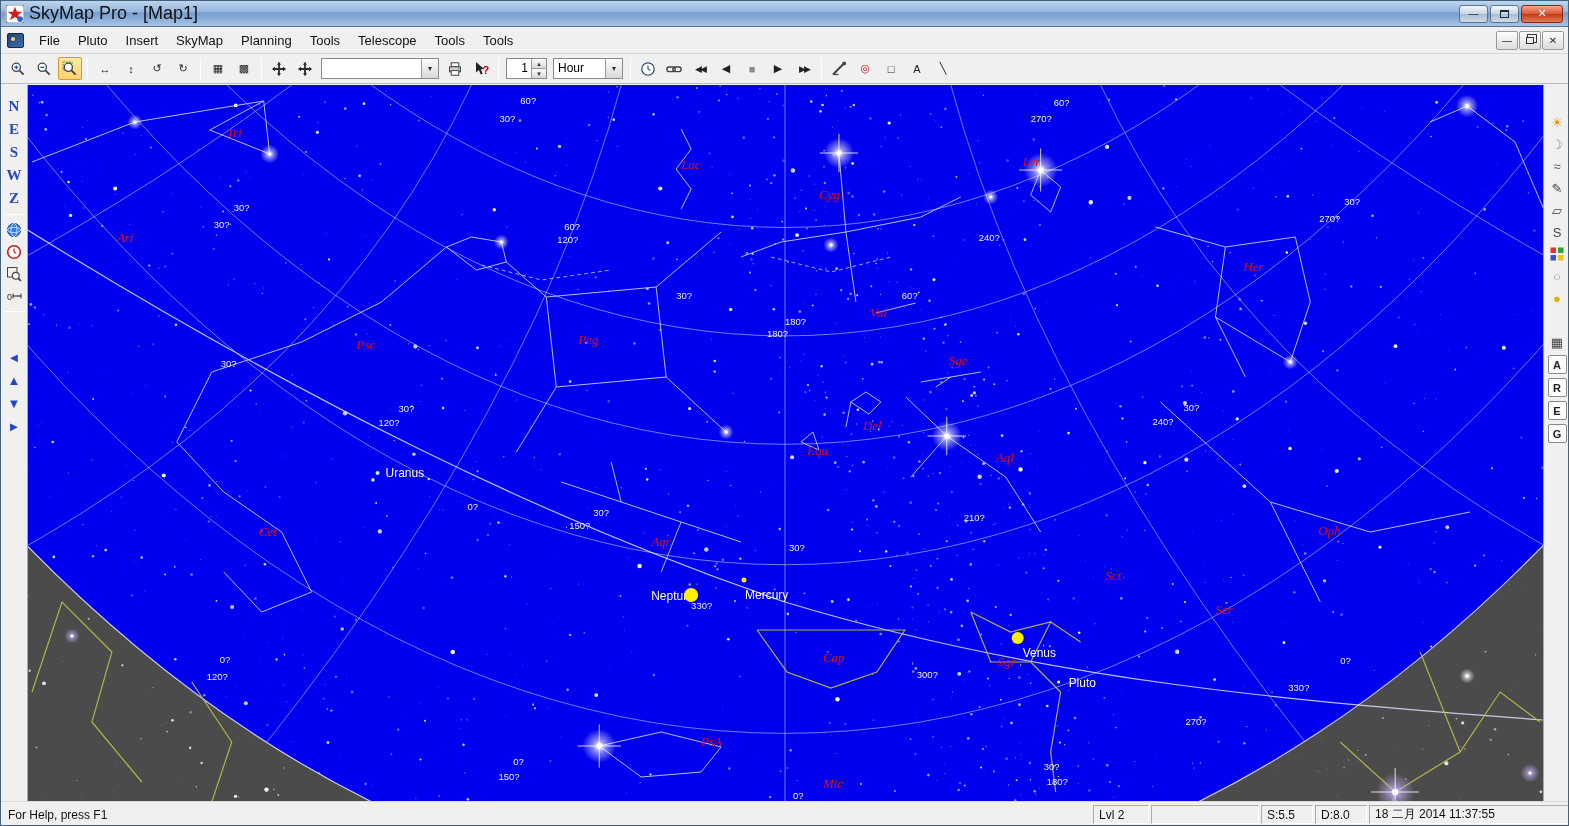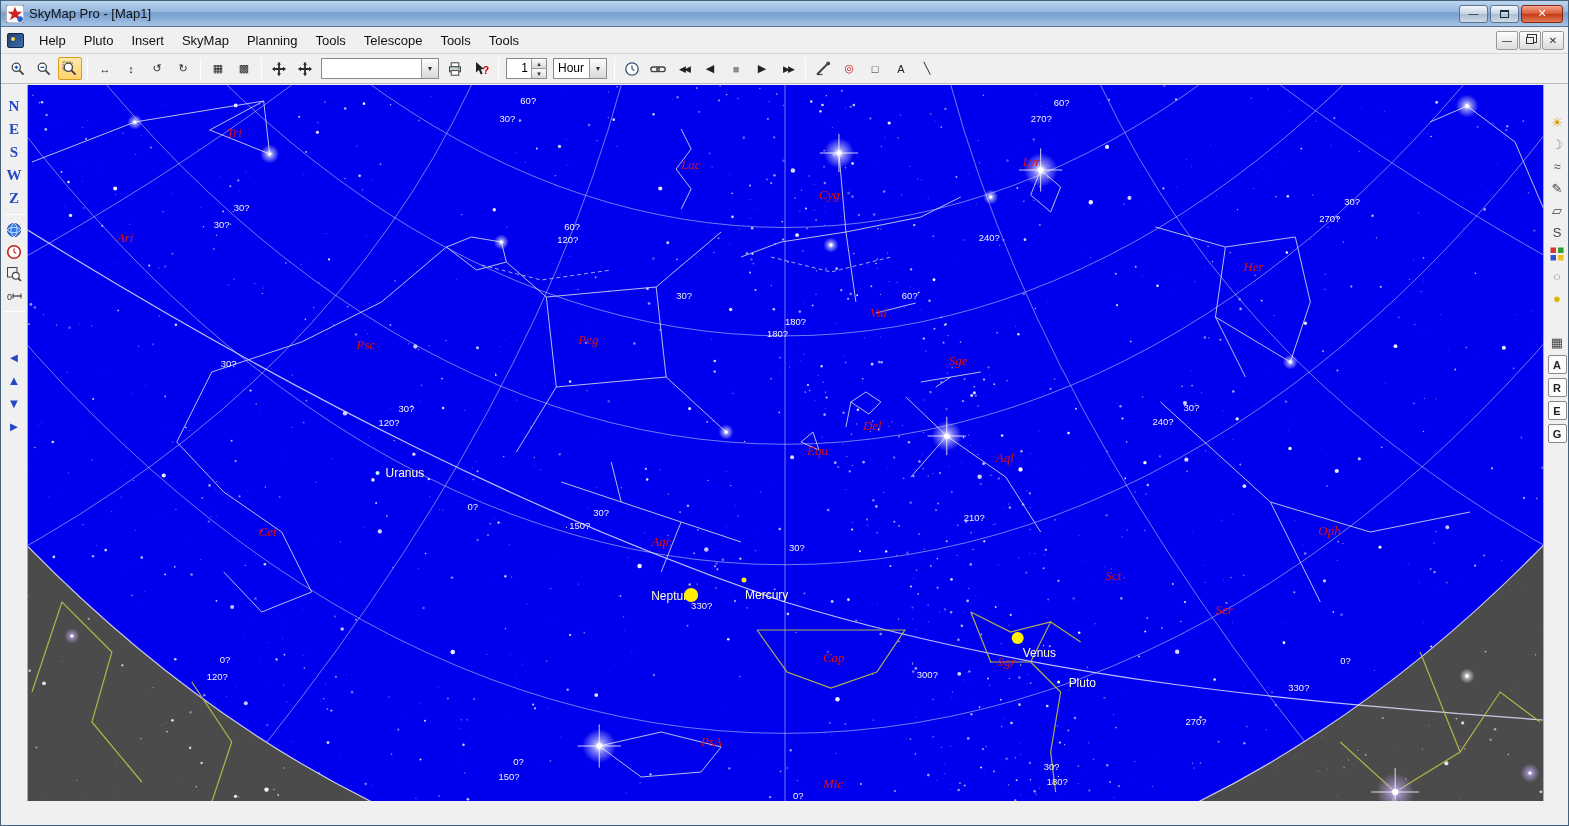--- a/index.html
+++ b/index.html
@@ -5,21 +5,21 @@
   *{margin:0;padding:0;box-sizing:border-box;user-select:none}
   html,body{background:#9a9a9a}
   body{font-family:"Liberation Sans",sans-serif}
   #app{position:relative;width:1569px;height:826px;background:#f0f0f0;overflow:hidden;border:1px solid #44617e}
 
   
   .titlebar{height:26px;display:flex;align-items:center;padding:0 5px;
     background:linear-gradient(180deg,#bdd4ee 0%,#93b6dd 45%,#7fa2d2 46%,#7aa2d2 55%,#a9c4e4 100%);
     border-bottom:1px solid #54749a}
   .titlebar .app-icon{width:18px;height:18px;margin-right:5px;flex:0 0 auto}
-  .titlebar .title{font-size:13px;color:#111}
+  .titlebar .title{font-size:18px;color:#111}
   .titlebar .spacer{flex:1}
   .wbtn{width:29px;height:18px;margin-left:2px;border:1px solid #5b748f;border-radius:3px;
     background:linear-gradient(180deg,#f4f8fc,#c6d4e2 50%,#a8bccf 51%,#cfdbe7);
     display:flex;align-items:center;justify-content:center;font-size:10px;color:#1c2b3a;line-height:1}
   .wbtn.close{background:linear-gradient(180deg,#f2a490,#d9562f 50%,#c23a17 51%,#e07b54);color:#fff;border-color:#8a2a10;width:42px;font-size:11px}
   .maxbox{width:9px;height:8px;border:1px solid #1c2b3a;border-top-width:2px;display:block}
 
   
   .menubar{height:27px;display:flex;align-items:center;background:#f0f0f0;border-bottom:1px solid #d6d6d6;padding:0 4px}
   .mdi-icon{width:17px;height:15px;margin:0 6px 0 2px;background:linear-gradient(135deg,#23406e,#3f6eb0);border:1px solid #16294a;border-radius:2px;position:relative}
@@ -88,21 +88,21 @@
     <span class="wbtn">—</span>
     <span class="wbtn">
         <span class="maxbox"></span>
       </span>
     <span class="wbtn close">✕</span>
   </div>
 
   <div class="menubar">
     <span class="mdi-icon"></span>
     <div style="display:flex" id="menu-items">
-        <div class="menu-item">Help</div>
+        <div class="menu-item">File</div>
         <div class="menu-item">Pluto</div>
         <div class="menu-item">Insert</div>
         <div class="menu-item">SkyMap</div>
         <div class="menu-item">Planning</div>
         <div class="menu-item">Tools</div>
         <div class="menu-item">Telescope</div>
         <div class="menu-item">Tools</div>
         <div class="menu-item">Tools</div>
       </div>
     <span class="spacer"></span>
@@ -188,21 +188,21 @@
         </span>
       </span>
       <span class="tb-sep"></span>
       <span class="spin">
         <span class="spin-val">1</span>
         <span class="spin-btns">
           <span>▲</span>
           <span>▼</span>
         </span>
       </span>
-      <span class="combo" style="width: 54px;">
+      <span class="combo" style="width: 70px;">
         <span class="combo-val">Hour</span>
         <span class="combo-arrow">▼</span>
       </span>
       <span class="tb-sep"></span>
       <span class="tb-btn">
         <span class="ticon">
           <svg width="16" height="16" viewBox="0 0 16 16">
             <circle cx="8" cy="8" r="6.2" fill="#fff" stroke="#35506e" stroke-width="1.3"></circle>
     <path d="M8 4.6 V8 L10.4 9.4" stroke="#35506e" stroke-width="1.2" fill="none"></path>
           </svg>
@@ -1895,13 +1895,21 @@
         <div class="sb-tool" style="color: rgb(217, 180, 0);">●</div>
         <div style="height: 22px;"></div>
         <div class="sb-tool">▦</div>
         <div class="letter-btn">A</div>
         <div class="letter-btn">R</div>
         <div class="letter-btn">E</div>
         <div class="letter-btn">G</div>
       </div>
   </div>
 
+  <div class="statusbar">
+    <div class="status-help">For Help, press F1</div>
+    <div class="status-cell w56">Lvl 2</div>
+    <div class="status-cell w110"></div>
+    <div class="status-cell w52">S:5.5</div>
+    <div class="status-cell w52">D:8.0</div>
+    <div class="status-cell w200">18 二月 2014 11:37:55</div>
+  </div>
 </div>
 
 </body></html>

